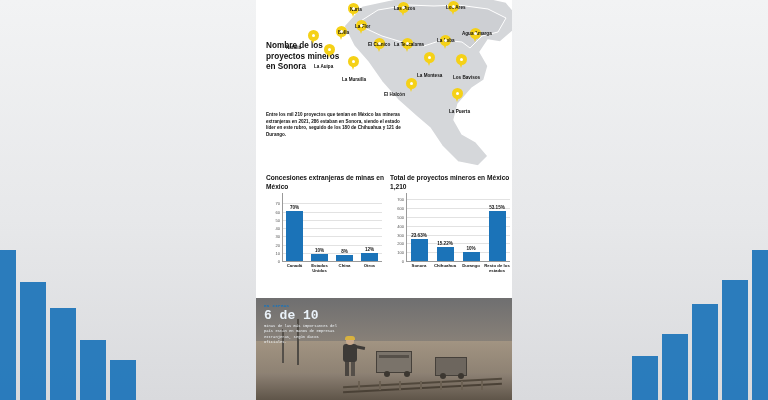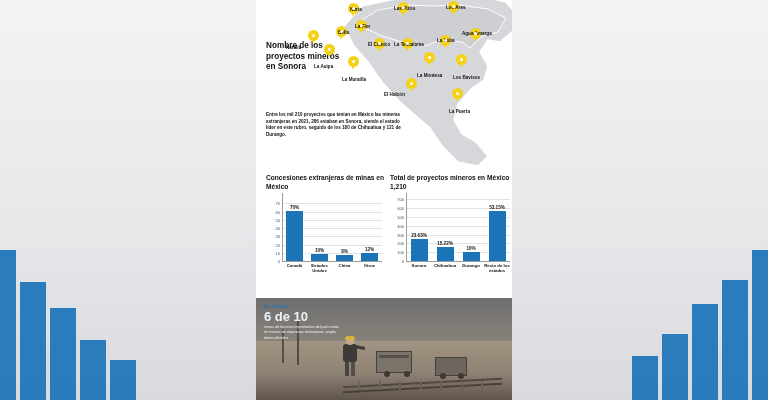--- a/index.html
+++ b/index.html
@@ -103,21 +103,21 @@
   .miner{position:absolute;left:33%;bottom:24%;width:20px;height:40px;}
   .miner .torso{position:absolute;left:3px;top:8px;width:14px;height:18px;background:#3d3a37;border-radius:3px;}
   .miner .head{position:absolute;left:6px;top:1px;width:8px;height:8px;border-radius:50%;background:#c8a98c;}
   .miner .hat{position:absolute;left:5px;top:0px;width:10px;height:4px;border-radius:3px 3px 0 0;background:#d8b23f;}
   .miner .leg1{position:absolute;left:5px;top:25px;width:4px;height:15px;background:#4a4540;}
   .miner .leg2{position:absolute;left:11px;top:25px;width:4px;height:15px;background:#554f49;}
   .miner .arm{position:absolute;left:15px;top:10px;width:10px;height:3px;background:#3d3a37;transform:rotate(12deg);}
   .pole{position:absolute;left:16%;bottom:34%;width:2px;height:46px;background:#4f4b45;}
   .pole2{position:absolute;left:10%;bottom:36%;width:2px;height:34px;background:#55504a;}
   .photo-badge{
-    position:absolute;left:8px;top:6px;width:92px;
+    position:absolute;left:8px;top:6px;width:92px;font-family:Liberation Mono, monospace;
   }
   .badge-kicker{font-size:4.2px;font-weight:bold;color:#1b73b8;letter-spacing:.3px;}
   .badge-big{font-size:13px;font-weight:bold;color:#eaf2f9;line-height:1;margin-top:1px;}
   .badge-txt{font-size:3.8px;color:#eef3f7;line-height:1.4;margin-top:2px;width:78px;}
   .wm{position:absolute;right:6px;bottom:4px;font-size:5px;color:rgba(255,255,255,.55);}
 </style>
 </head>
 <body>
 
 <div class="bg-bars">

